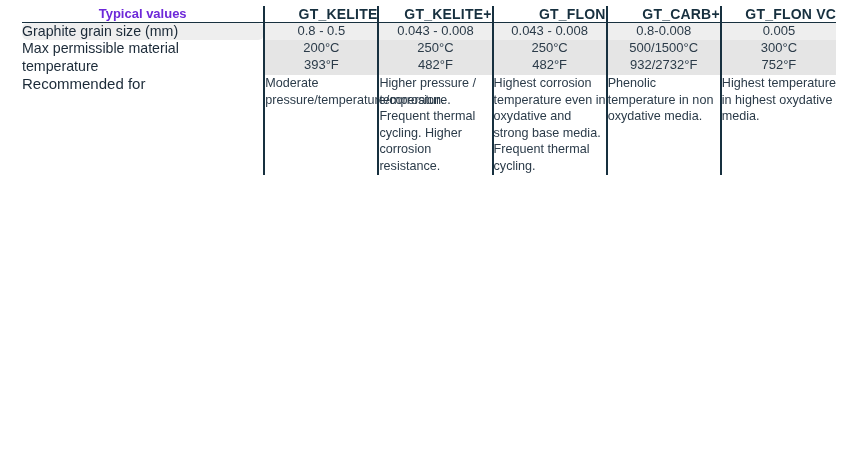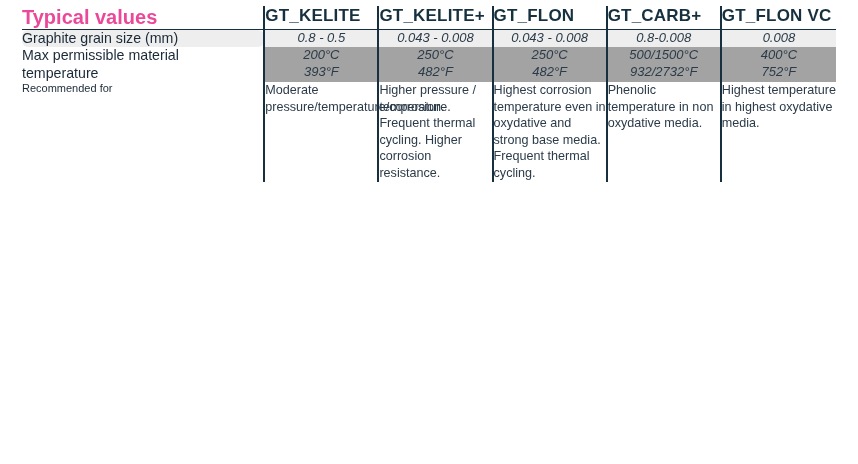--- a/index.html
+++ b/index.html
@@ -30,32 +30,32 @@
   table.spec col.cv { width: 114px; }
   table.spec col.cvl { width: 115px; }
 
   table.spec th, table.spec td {
     padding: 0;
     vertical-align: top;
   }
 
   
   .hdr-label {
-    font-size: 20px;
+    font-size: 13px;
     font-weight: bold;
-    color: #ec4899;
-    text-align: left;
+    color: #6d28d9;
+    text-align: center;
     padding: 6px 8px 12px 6px;
     vertical-align: middle;
   }
   .hdr-col {
-    font-size: 17px;
+    font-size: 14px;
     font-weight: bold;
     color: #17303f;
-    text-align: left;
+    text-align: right;
     padding: 6px 6px 12px 6px;
     vertical-align: middle;
     letter-spacing: 0.2px;
   }
   .hdr-sep {
     border-left: 2px solid #17303f;
   }
   .hdr-row th {
     border-bottom: 1px solid #17303f;
   }
@@ -69,36 +69,35 @@
     vertical-align: middle;
     border-radius: 6px;
   }
   .cellval {
     font-size: 13px;
     color: #2b3b49;
     text-align: center;
     padding: 7px 6px 7px 6px;
     line-height: 1.25;
     vertical-align: middle;
-    font-style: italic;
   }
   .vsep {
     border-left: 2px solid #17303f;
   }
   .shade .rowlabel,
   .shade .cellval {
     background: #eeeeee;
   }
   .shade-cells .cellval {
-    background: #a3a3a3;
+    background: #e5e5e5;
     margin-top: 28px;
   }
 
   .rec-label {
-    font-size: 11px;
+    font-size: 15px;
     color: #1b2a38;
     text-align: left;
     padding: 7px 8px 7px 6px;
     vertical-align: top;
     line-height: 1.22;
   }
   .rec-cell {
     font-size: 12.6px;
     color: #2b3b49;
     text-align: left;
@@ -137,21 +136,21 @@
     </thead>
 
     <tbody>
 
       <tr class="shade">
         <td class="rowlabel">Graphite grain size (mm)</td>
         <td class="cellval vsep">0.8 - 0.5</td>
         <td class="cellval vsep">0.043 - 0.008</td>
         <td class="cellval vsep">0.043 - 0.008</td>
         <td class="cellval vsep">0.8-0.008</td>
-        <td class="cellval vsep">0.008</td>
+        <td class="cellval vsep">0.005</td>
       </tr>
 
 
 
 
 
 
       <tr class="shade-cells">
         <td class="rowlabel">
           <span class="sub">Max permissible material</span>
@@ -167,21 +166,21 @@
         </td>
         <td class="cellval vsep">
           <span class="sub">250°C</span>
           <span class="sub">482°F</span>
         </td>
         <td class="cellval vsep">
           <span class="sub">500/1500°C</span>
           <span class="sub">932/2732°F</span>
         </td>
         <td class="cellval vsep">
-          <span class="sub">400°C</span>
+          <span class="sub">300°C</span>
           <span class="sub">752°F</span>
         </td>
       </tr>
 
       <tr>
         <td class="rec-label">Recommended for</td>
         <td class="rec-cell vsep">Moderate pressure/temperature/corrosion.</td>
         <td class="rec-cell vsep">Higher pressure / temperature. Frequent thermal cycling. Higher corrosion resistance.</td>
         <td class="rec-cell vsep">Highest corrosion temperature even in oxydative and strong base media. Frequent thermal cycling.</td>
         <td class="rec-cell vsep">Phenolic temperature in non oxydative media.</td>

